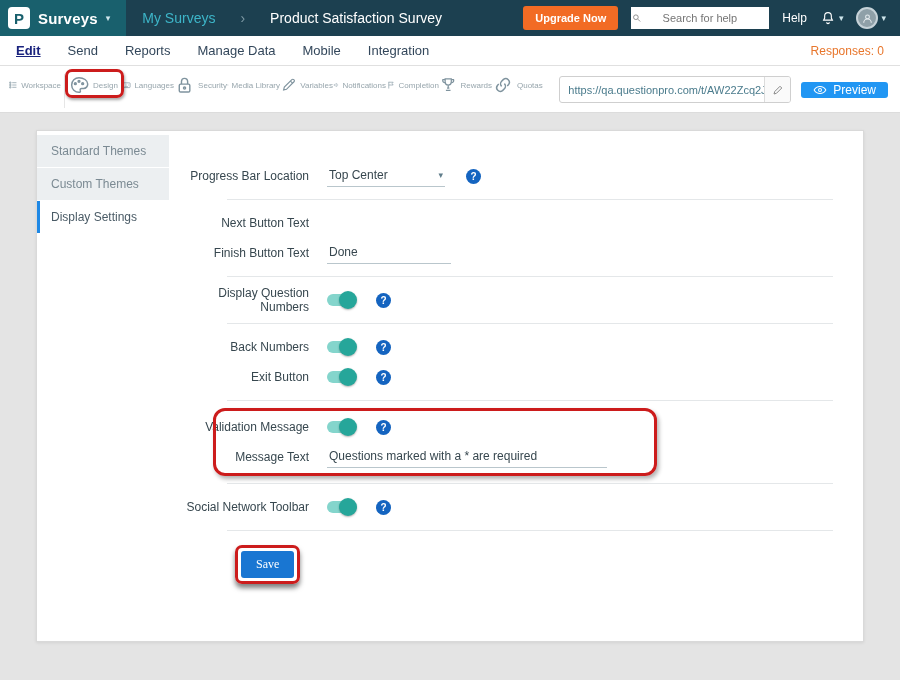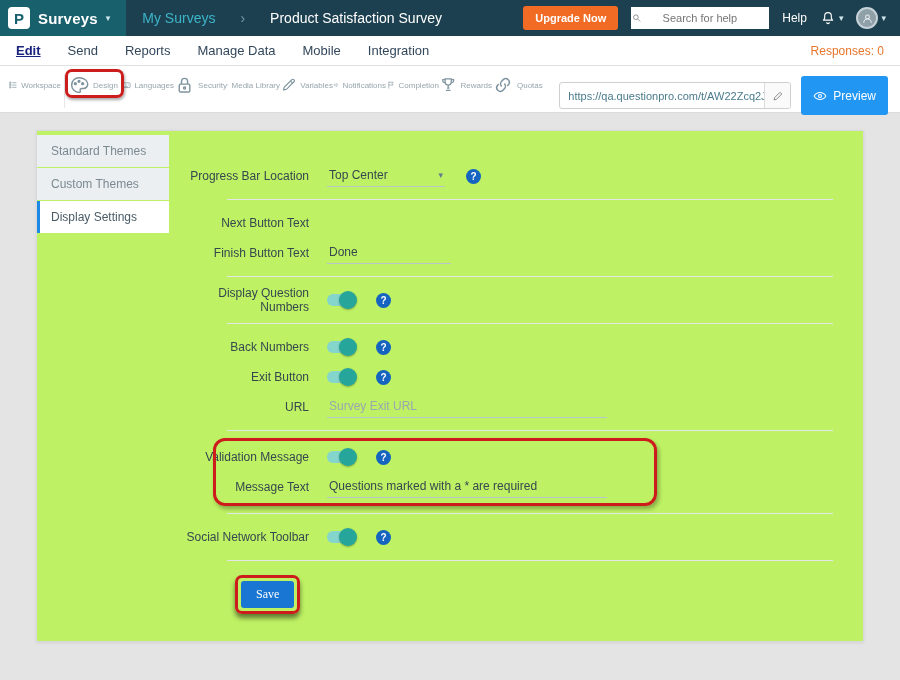--- a/index.html
+++ b/index.html
@@ -82,38 +82,38 @@
   .url-text {
     flex: 1; padding: 0 8px; font-size: 11px; color: #4a7b8c;
     white-space: nowrap; overflow: hidden;
   }
   .url-edit {
     width: 26px; align-self: stretch; border-left: 1px solid #dcdcdc;
     display: flex; align-items: center; justify-content: center; color: #8a8a8a;
     background: #fafafa; cursor: pointer;
   }
   .preview-btn {
-    background: #2196f3; color: #fff; border: none; height: 39px; padding: 0 12px;
+    background: #2196f3; color: #fff; border: none; height: 16px; padding: 0 12px;
     border-radius: 3px; display: flex; align-items: center; gap: 6px; font-size: 12px;
     cursor: pointer; font-family: inherit;
   }
 
   
   .ann {
     position: absolute; border: 3px solid #cc1c1c; border-radius: 7px;
     pointer-events: none; z-index: 5;
   }
   .ann-design { left: -3px; top: 0; right: -3px; bottom: -2px; box-shadow: 1px 2px 3px rgba(0,0,0,.35); }
   .ann-validation { left: 34px; right: 188px; top: -1px; bottom: -1px; border-radius: 12px; box-shadow: 2px 3px 4px rgba(0,0,0,.3); }
   .ann-save { left: 0; top: 0; right: 0; bottom: 0; box-shadow: 0 4px 5px rgba(0,0,0,.5); }
 
   
   .content { padding: 17px 36px 0; }
   .panel {
-    background: #bef264; border: 1px solid #d9d9d9; box-shadow: 0 1px 3px rgba(0,0,0,.08);
+    background: #ffffff; border: 1px solid #d9d9d9; box-shadow: 0 1px 3px rgba(0,0,0,.08);
     height: 512px; display: flex;
   }
   .sidebar { width: 132px; padding-top: 4px; flex: none; }
   .side-item {
     height: 32px; line-height: 32px; padding-left: 14px; background: #eceff1;
     margin-bottom: 1px; font-size: 12px; color: #7b8a93; cursor: pointer;
   }
   .side-item.active {
     background: #fff; border-left: 3px solid #1e88e5; padding-left: 11px; color: #4a5b66;
   }
@@ -364,26 +364,20 @@
       <div class="frow">
         <span class="flabel">Exit Button</span>
         <div class="fctrl">
           <span class="toggle">
               <span class="knob"></span>
             </span>
           <span class="help">?</span>
         </div>
       </div>
 
-      <div class="frow">
-        <span class="flabel">URL</span>
-        <div class="fctrl">
-          <input class="u-input wide" placeholder="Survey Exit URL" style="">
-        </div>
-      </div>
 
       <div class="divider"></div>
 
       <div class="validation-wrap">
         <div class="ann ann-validation"></div>
         <div class="frow">
           <span class="flabel">Validation Message</span>
           <div class="fctrl">
             <span class="toggle">
                 <span class="knob"></span>

